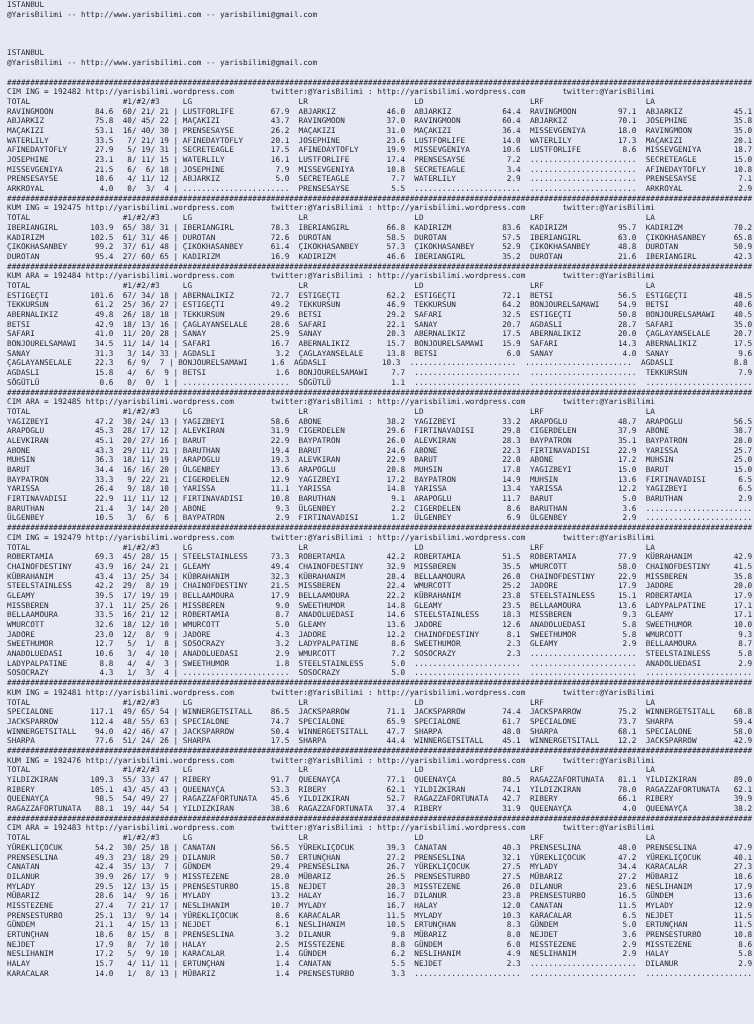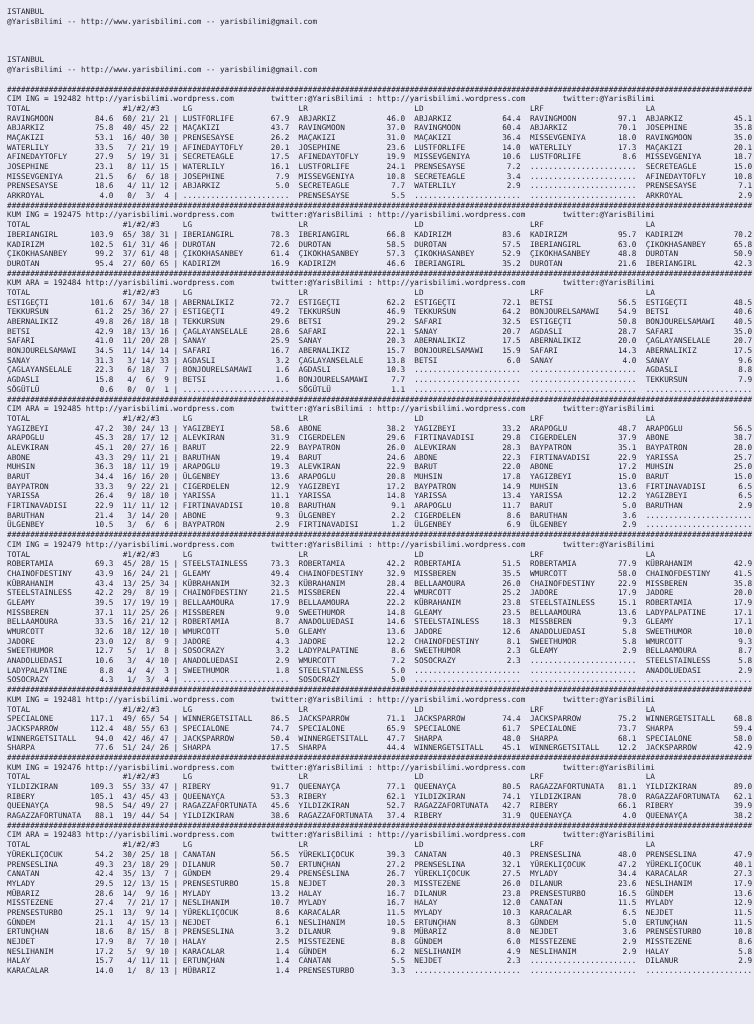--- a/index.html
+++ b/index.html
@@ -2,21 +2,21 @@
 <html><head>
 <meta charset="utf-8">
 <style>
   html,body{margin:0;padding:0;}
   body{background:#e8e8f4;}
   .screen{
     position:relative;
     width:754px;height:1024px;
     overflow:hidden;
     box-sizing:border-box;
-    padding:7px 0 0 7px;
+    padding:0 0 0 7px;
     background:#e8e8f4;
     color:#23232d;
     font-family:"DejaVu Sans Mono","Liberation Mono",monospace;
     font-size:7.7px;
     line-height:9.7px;
   }
   .line{white-space:pre;height:9.7px;overflow:hidden;}
   .spacer1{height:9.7px;}
   .spacer3{height:29.1px;}
   .sep{letter-spacing:0;}
@@ -38,21 +38,21 @@
   <div id="sections">
       <div>
         <div class="line sep">#################################################################################################################################################################</div>
         <div class="line hdr">CIM ING = 192482 http://yarisbilimi.wordpress.com        twitter:@YarisBilimi : http://yarisbilimi.wordpress.com        twitter:@YarisBilimi</div>
         <div class="line colhdr">TOTAL                    #1/#2/#3     LG                       LR                       LD                       LRF                      LA</div>
         <div class="line row">RAVINGMOON         84.6  60/ 21/ 21 | LUSTFORLIFE        67.9  ABJARKIZ           46.0  ABJARKIZ           64.4  RAVINGMOON         97.1  ABJARKIZ           45.1</div>
         <div class="line row">ABJARKIZ           75.8  40/ 45/ 22 | MAÇAKIZI           43.7  RAVINGMOON         37.0  RAVINGMOON         60.4  ABJARKIZ           70.1  JOSEPHINE          35.8</div>
         <div class="line row">MAÇAKIZI           53.1  16/ 40/ 30 | PRENSESAYSE        26.2  MAÇAKIZI           31.0  MAÇAKIZI           36.4  MISSEVGENIYA       18.0  RAVINGMOON         35.0</div>
         <div class="line row">WATERLILY          33.5   7/ 21/ 19 | AFINEDAYTOFLY      20.1  JOSEPHINE          23.6  LUSTFORLIFE        14.0  WATERLILY          17.3  MAÇAKIZI           20.1</div>
         <div class="line row">AFINEDAYTOFLY      27.9   5/ 19/ 31 | SECRETEAGLE        17.5  AFINEDAYTOFLY      19.9  MISSEVGENIYA       10.6  LUSTFORLIFE         8.6  MISSEVGENIYA       18.7</div>
-        <div class="line row">JOSEPHINE          23.1   8/ 11/ 15 | WATERLILY          16.1  LUSTFORLIFE        24.1  PRENSESAYSE         7.2  .......................  SECRETEAGLE        15.0</div>
+        <div class="line row">JOSEPHINE          23.1   8/ 11/ 15 | WATERLILY          16.1  LUSTFORLIFE        17.4  PRENSESAYSE         7.2  .......................  SECRETEAGLE        15.0</div>
         <div class="line row">MISSEVGENIYA       21.5   6/  6/ 18 | JOSEPHINE           7.9  MISSEVGENIYA       10.8  SECRETEAGLE         3.4  .......................  AFINEDAYTOFLY      10.8</div>
         <div class="line row">PRENSESAYSE        18.6   4/ 11/ 12 | ABJARKIZ            5.0  SECRETEAGLE         7.7  WATERLILY           2.9  .......................  PRENSESAYSE         7.1</div>
         <div class="line row">ARKROYAL            4.0   0/  3/  4 | .......................  PRENSESAYSE         5.5  .......................  .......................  ARKROYAL            2.9</div>
       </div>
       <div>
         <div class="line sep">#################################################################################################################################################################</div>
         <div class="line hdr">KUM ING = 192475 http://yarisbilimi.wordpress.com        twitter:@YarisBilimi : http://yarisbilimi.wordpress.com        twitter:@YarisBilimi</div>
         <div class="line colhdr">TOTAL                    #1/#2/#3     LG                       LR                       LD                       LRF                      LA</div>
         <div class="line row">IBERIANGIRL       103.9  65/ 38/ 31 | IBERIANGIRL        78.3  IBERIANGIRL        66.8  KADIRIZM           83.6  KADIRIZM           95.7  KADIRIZM           70.2</div>
         <div class="line row">KADIRIZM          102.5  61/ 31/ 46 | DUROTAN            72.6  DUROTAN            58.5  DUROTAN            57.5  IBERIANGIRL        63.0  ÇIKOKHASANBEY      65.8</div>
@@ -63,21 +63,21 @@
         <div class="line sep">#################################################################################################################################################################</div>
         <div class="line hdr">KUM ARA = 192484 http://yarisbilimi.wordpress.com        twitter:@YarisBilimi : http://yarisbilimi.wordpress.com        twitter:@YarisBilimi</div>
         <div class="line colhdr">TOTAL                    #1/#2/#3     LG                       LR                       LD                       LRF                      LA</div>
         <div class="line row">ESTIGEÇTI         101.6  67/ 34/ 18 | ABERNALIKIZ        72.7  ESTIGEÇTI          62.2  ESTIGEÇTI          72.1  BETSI              56.5  ESTIGEÇTI          48.5</div>
         <div class="line row">TEKKURSUN          61.2  25/ 36/ 27 | ESTIGEÇTI          49.2  TEKKURSUN          46.9  TEKKURSUN          64.2  BONJOURELSAMAWI    54.9  BETSI              40.6</div>
         <div class="line row">ABERNALIKIZ        49.8  26/ 18/ 18 | TEKKURSUN          29.6  BETSI              29.2  SAFARI             32.5  ESTIGEÇTI          50.8  BONJOURELSAMAWI    40.5</div>
         <div class="line row">BETSI              42.9  18/ 13/ 16 | ÇAGLAYANSELALE     28.6  SAFARI             22.1  SANAY              20.7  AGDASLI            28.7  SAFARI             35.0</div>
         <div class="line row">SAFARI             41.0  11/ 20/ 28 | SANAY              25.9  SANAY              20.3  ABERNALIKIZ        17.5  ABERNALIKIZ        20.0  ÇAGLAYANSELALE     20.7</div>
         <div class="line row">BONJOURELSAMAWI    34.5  11/ 14/ 14 | SAFARI             16.7  ABERNALIKIZ        15.7  BONJOURELSAMAWI    15.9  SAFARI             14.3  ABERNALIKIZ        17.5</div>
         <div class="line row">SANAY              31.3   3/ 14/ 33 | AGDASLI             3.2  ÇAGLAYANSELALE     13.8  BETSI               6.0  SANAY               4.0  SANAY               9.6</div>
-        <div class="line row">ÇAGLAYANSELALE     22.3   6/ 18/  7 | BONJOURELSAMAWI     1.6  AGDASLI            10.3  .......................  .......................  AGDASLI             8.8</div>
+        <div class="line row">ÇAGLAYANSELALE     22.3   6/ 9/  7 | BONJOURELSAMAWI     1.6  AGDASLI            10.3  .......................  .......................  AGDASLI             8.8</div>
         <div class="line row">AGDASLI            15.8   4/  6/  9 | BETSI               1.6  BONJOURELSAMAWI     7.7  .......................  .......................  TEKKURSUN           7.9</div>
         <div class="line row">SÖGÜTLÜ             0.6   0/  0/  1 | .......................  SÖGÜTLÜ             1.1  .......................  .......................  .......................</div>
       </div>
       <div>
         <div class="line sep">#################################################################################################################################################################</div>
         <div class="line hdr">CIM ARA = 192485 http://yarisbilimi.wordpress.com        twitter:@YarisBilimi : http://yarisbilimi.wordpress.com        twitter:@YarisBilimi</div>
         <div class="line colhdr">TOTAL                    #1/#2/#3     LG                       LR                       LD                       LRF                      LA</div>
         <div class="line row">YAGIZBEYI          47.2  30/ 24/ 13 | YAGIZBEYI          58.6  ABONE              38.2  YAGIZBEYI          33.2  ARAPOGLU           48.7  ARAPOGLU           56.5</div>
         <div class="line row">ARAPOGLU           45.3  28/ 17/ 12 | ALEVKIRAN          31.9  CIGERDELEN         29.6  FIRTINAVADISI      29.8  CIGERDELEN         37.9  ABONE              38.7</div>
         <div class="line row">ALEVKIRAN          45.1  20/ 27/ 16 | BARUT              22.9  BAYPATRON          26.0  ALEVKIRAN          28.3  BAYPATRON          35.1  BAYPATRON          28.0</div>
@@ -126,20 +126,21 @@
         <div class="line row">QUEENAYÇA          98.5  54/ 49/ 27 | RAGAZZAFORTUNATA   45.6  YILDIZKIRAN        52.7  RAGAZZAFORTUNATA   42.7  RIBERY             66.1  RIBERY             39.9</div>
         <div class="line row">RAGAZZAFORTUNATA   88.1  19/ 44/ 54 | YILDIZKIRAN        38.6  RAGAZZAFORTUNATA   37.4  RIBERY             31.9  QUEENAYÇA           4.0  QUEENAYÇA          38.2</div>
       </div>
       <div>
         <div class="line sep">#################################################################################################################################################################</div>
         <div class="line hdr">CIM ARA = 192483 http://yarisbilimi.wordpress.com        twitter:@YarisBilimi : http://yarisbilimi.wordpress.com        twitter:@YarisBilimi</div>
         <div class="line colhdr">TOTAL                    #1/#2/#3     LG                       LR                       LD                       LRF                      LA</div>
         <div class="line row">YÜREKLIÇOCUK       54.2  30/ 25/ 18 | CANATAN            56.5  YÜREKLIÇOCUK       39.3  CANATAN            40.3  PRENSESLINA        48.0  PRENSESLINA        47.9</div>
         <div class="line row">PRENSESLINA        49.3  23/ 18/ 29 | DILANUR            50.7  ERTUNÇHAN          27.2  PRENSESLINA        32.1  YÜREKLIÇOCUK       47.2  YÜREKLIÇOCUK       40.1</div>
         <div class="line row">CANATAN            42.4  35/ 13/  7 | GÜNDEM             29.4  PRENSESLINA        26.7  YÜREKLIÇOCUK       27.5  MYLADY             34.4  KARACALAR          27.3</div>
+        <div class="line row">DILANUR            39.9  26/ 17/  9 | MISSTEZENE         28.0  MÜBARIZ            26.5  PRENSESTURBO       27.5  MÜBARIZ            27.2  MÜBARIZ            18.6</div>
         <div class="line row">MYLADY             29.5  12/ 13/ 15 | PRENSESTURBO       15.8  NEJDET             20.3  MISSTEZENE         26.0  DILANUR            23.6  NESLIHANIM         17.9</div>
         <div class="line row">MÜBARIZ            28.6  14/  9/ 16 | MYLADY             13.2  HALAY              16.7  DILANUR            23.8  PRENSESTURBO       16.5  GÜNDEM             13.6</div>
         <div class="line row">MISSTEZENE         27.4   7/ 21/ 17 | NESLIHANIM         10.7  MYLADY             16.7  HALAY              12.0  CANATAN            11.5  MYLADY             12.9</div>
         <div class="line row">PRENSESTURBO       25.1  13/  9/ 14 | YÜREKLIÇOCUK        8.6  KARACALAR          11.5  MYLADY             10.3  KARACALAR           6.5  NEJDET             11.5</div>
         <div class="line row">GÜNDEM             21.1   4/ 15/ 13 | NEJDET              6.1  NESLIHANIM         10.5  ERTUNÇHAN           8.3  GÜNDEM              5.0  ERTUNÇHAN          11.5</div>
         <div class="line row">ERTUNÇHAN          18.6   8/ 15/  8 | PRENSESLINA         3.2  DILANUR             9.8  MÜBARIZ             8.0  NEJDET              3.6  PRENSESTURBO       10.8</div>
         <div class="line row">NEJDET             17.9   8/  7/ 10 | HALAY               2.5  MISSTEZENE          8.8  GÜNDEM              6.0  MISSTEZENE          2.9  MISSTEZENE          8.6</div>
         <div class="line row">NESLIHANIM         17.2   5/  9/ 10 | KARACALAR           1.4  GÜNDEM              6.2  NESLIHANIM          4.9  NESLIHANIM          2.9  HALAY               5.8</div>
         <div class="line row">HALAY              15.7   4/ 11/ 11 | ERTUNÇHAN           1.4  CANATAN             5.5  NEJDET              2.3  .......................  DILANUR             2.9</div>
         <div class="line row">KARACALAR          14.0   1/  8/ 13 | MÜBARIZ             1.4  PRENSESTURBO        3.3  .......................  .......................  .......................</div>

